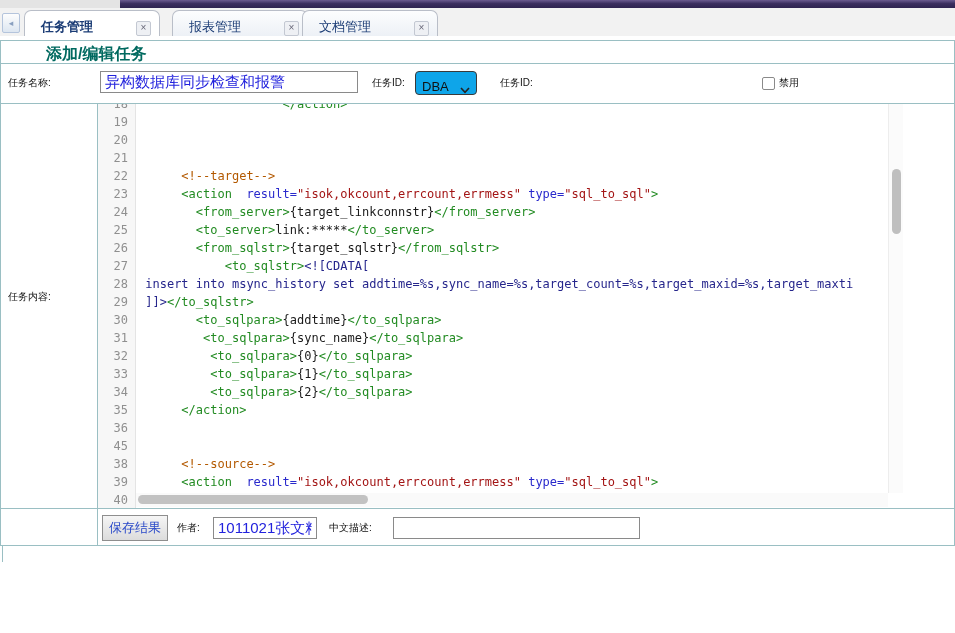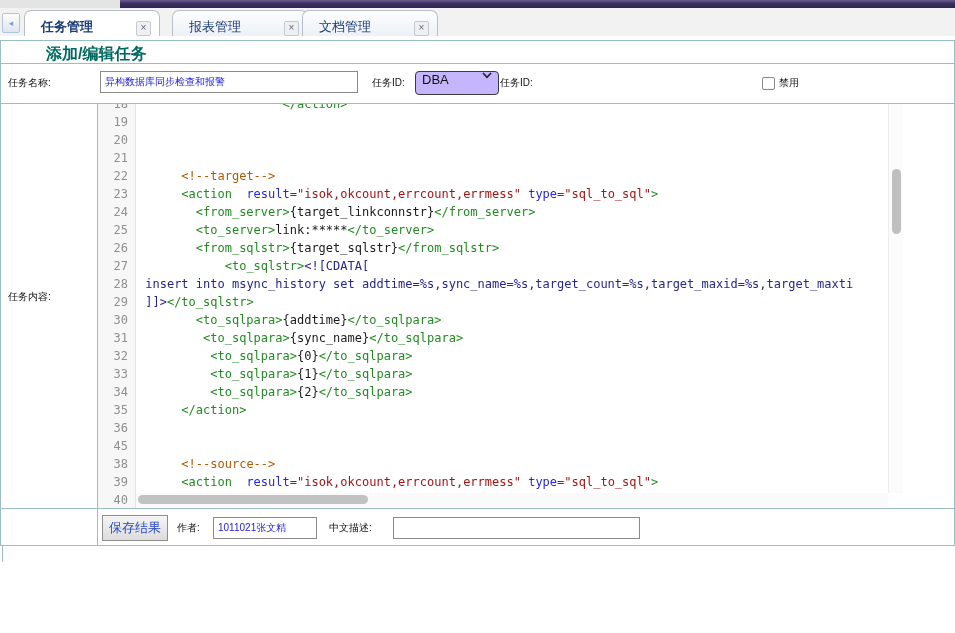--- a/index.html
+++ b/index.html
@@ -25,23 +25,23 @@
     color:#667;font-size:10px;line-height:11px;text-align:center;border-radius:2px;}
 
   
   .panel{position:absolute;top:40px;left:0;width:955px;height:506px;background:#fff;}
   .hline{position:absolute;left:0;right:0;height:1px;background:var(--c-teal_border);}
   .vline{position:absolute;width:1px;background:var(--c-teal_border);}
   .panel-title{position:absolute;top:4px;left:8px;font-size:16px;font-weight:bold;color:var(--c-panel_title);margin-left:38px;}
 
   .lbl{position:absolute;font-size:10px;color:#111;white-space:nowrap;}
   .txt{position:absolute;height:22px;border:1px solid #8a8a8a;background:#fff;color:var(--c-input_text);
-    font-size:10px;padding:0 4px;box-sizing:border-box;font-family:inherit;}
-  .sel{position:absolute;left:415px;top:31px;width:84px;height:24px;border:1.5px solid #3a3a3a;border-radius:4px;
-    background:#c4b5fd;display:flex;align-items:flex-start;padding:0 6px;font-size:13px;box-sizing:border-box;color:#111;}
+    font-size:15px;padding:0 4px;box-sizing:border-box;font-family:inherit;}
+  .sel{position:absolute;left:415px;top:31px;width:62px;height:24px;border:1.5px solid #3a3a3a;border-radius:4px;
+    background:#0ea5e9;display:flex;align-items:flex-end;padding:0 6px;font-size:13px;box-sizing:border-box;color:#111;}
   .sel .chev{margin-left:auto;display:flex;}
   .cb{position:absolute;left:762px;top:37px;width:13px;height:13px;border:1px solid #8a8a8a;background:#fff;
     box-sizing:border-box;border-radius:2px;}
 
   
   .editor{position:absolute;left:98px;top:64px;width:805px;height:404px;overflow:hidden;background:#fff;}
   .gutter{position:absolute;left:0;top:0;width:37px;height:100%;background:#f7f7f7;border-right:1px solid #e4e4e4;}
   .lines{position:absolute;top:-9px;left:0;right:15px;overflow:hidden;}
   .eline{display:flex;height:18px;line-height:18px;font-family:"DejaVu Sans Mono",monospace;font-size:12px;}
   .lnum{width:30px;min-width:30px;padding-right:8px;text-align:right;color:var(--c-line_number);}

